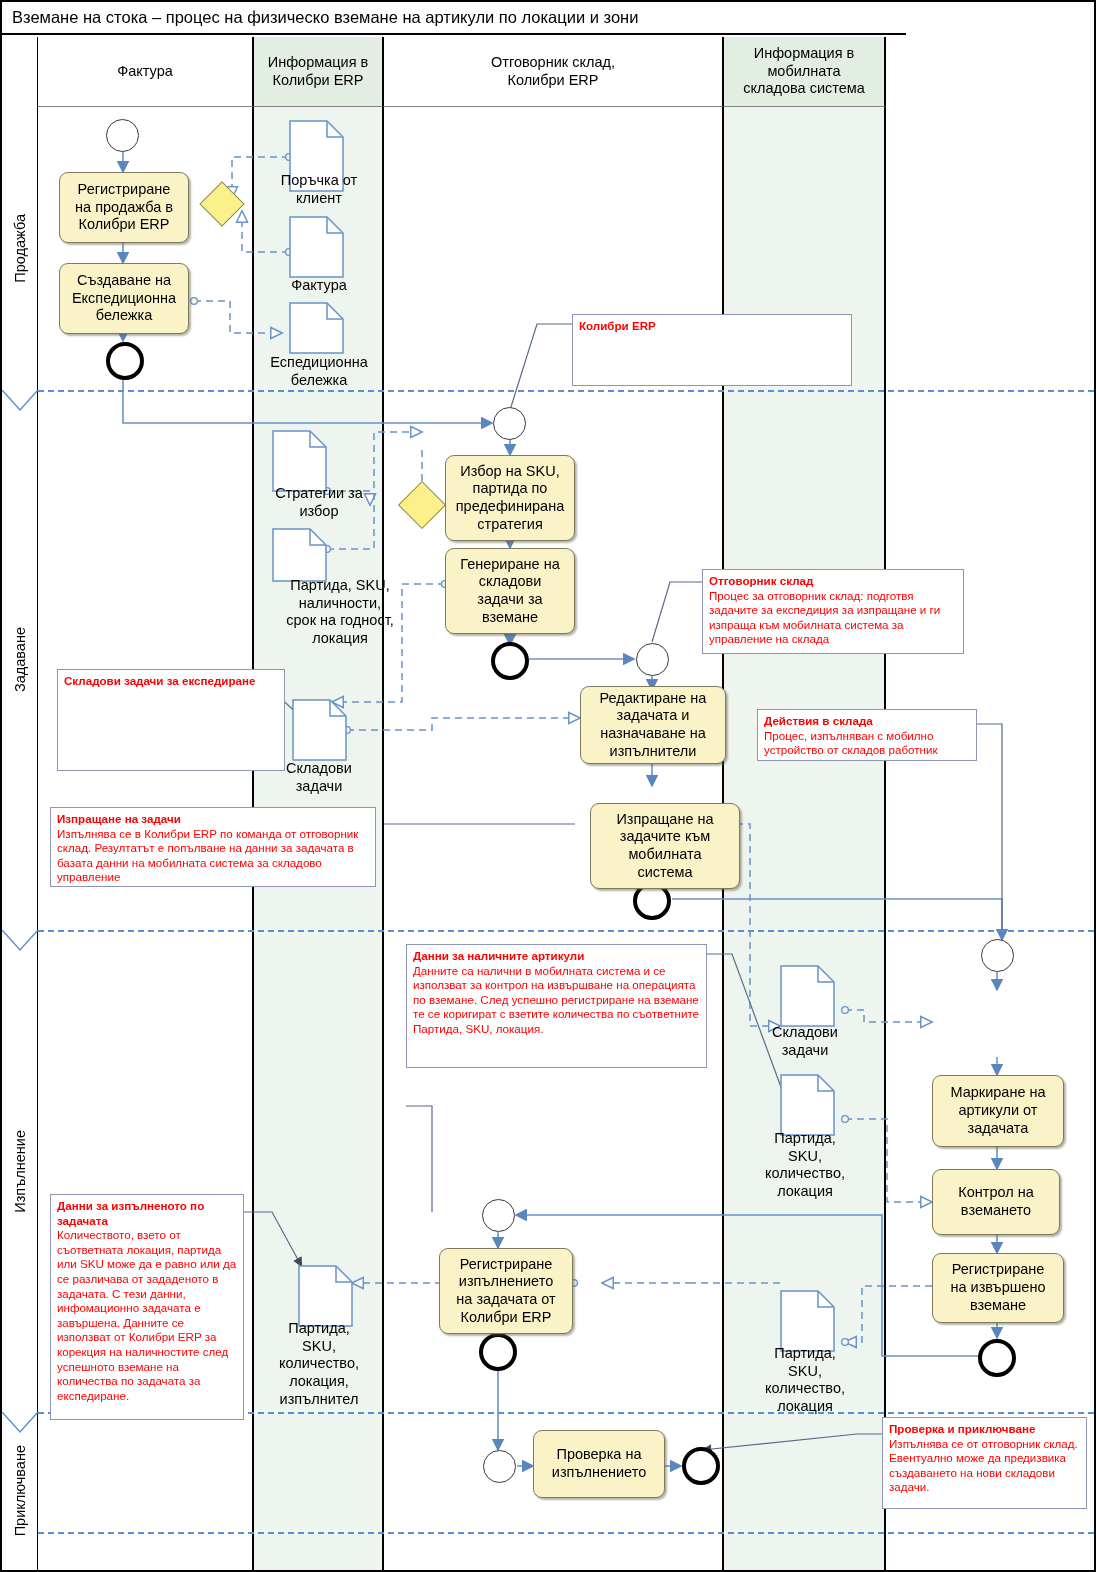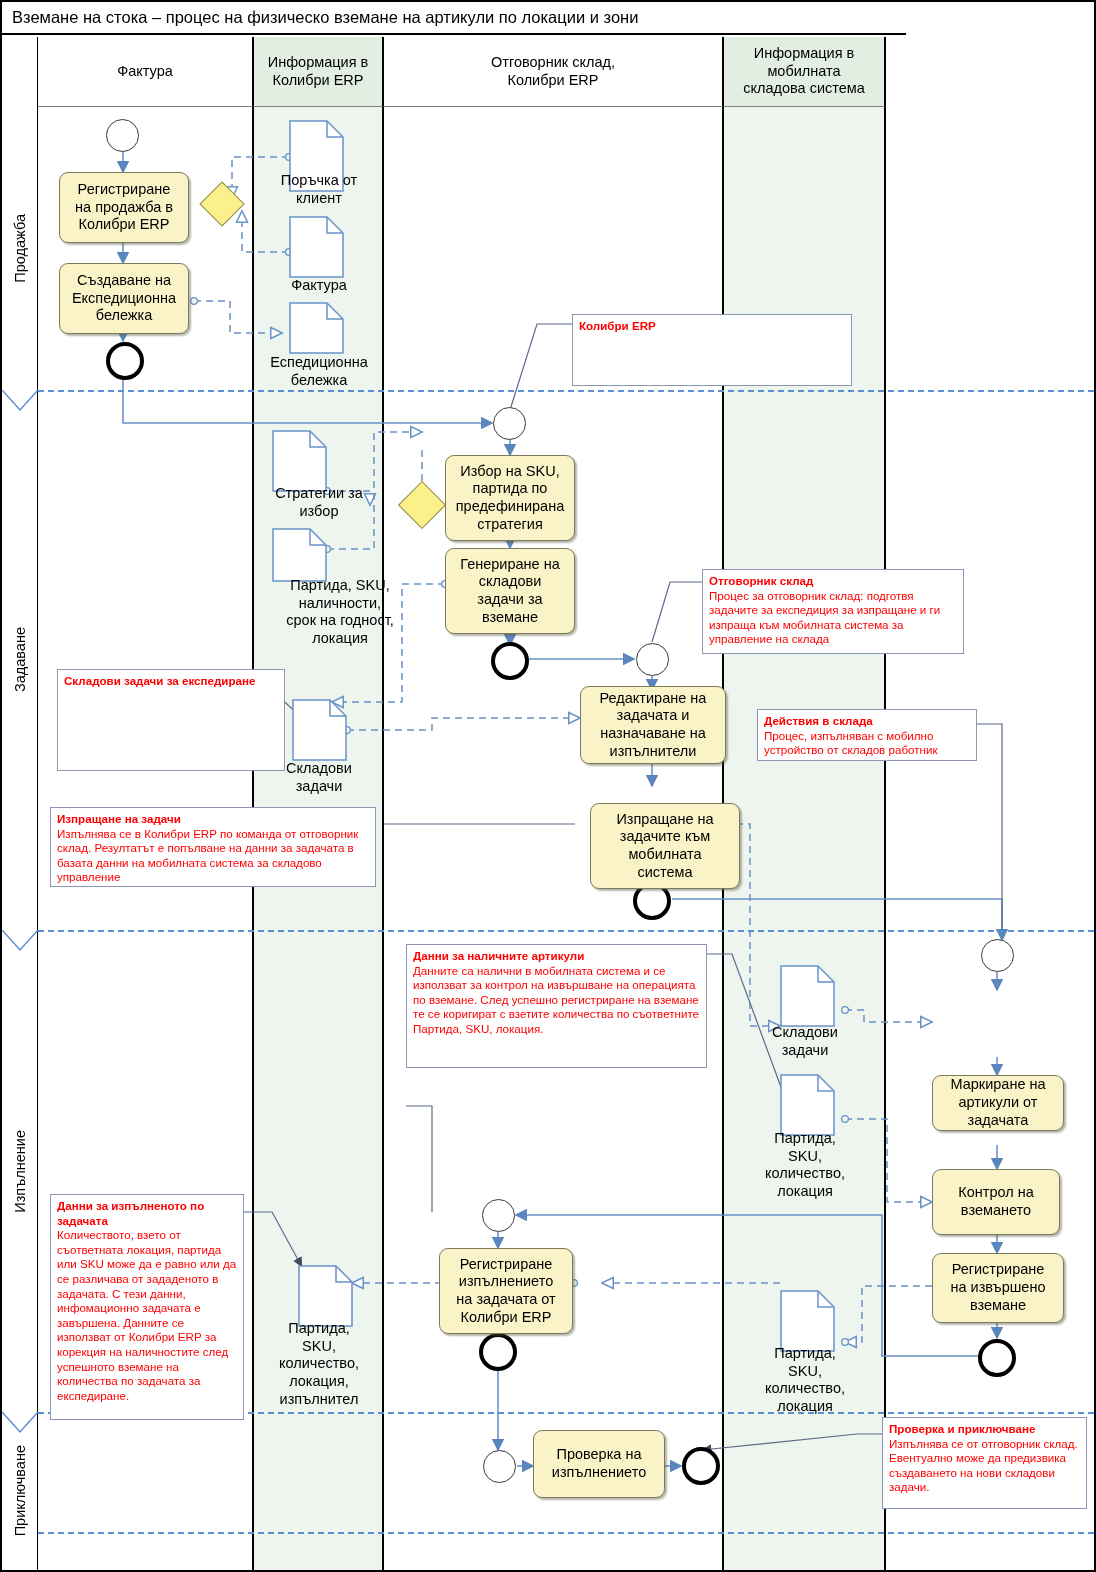--- a/index.html
+++ b/index.html
@@ -254,21 +254,21 @@
 задачата и
 назначаване на
 изпълнители</span>
     </div>
   <div class="task" style="left:588px;top:801px;width:150px;height:86px;">
     <span style="white-space:pre-line">Изпращане на
 задачите към
 мобилната
 система</span>
     </div>
-  <div class="task" style="left:930px;top:1073px;width:132px;height:56px;">
+  <div class="task" style="left:930px;top:1073px;width:132px;height:72px;">
     <span style="white-space:pre-line">Маркиране на
 артикули от
 задачата</span>
     </div>
   <div class="task" style="left:930px;top:1167px;width:128px;height:66px;">
     <span style="white-space:pre-line">Контрол на
 вземането</span>
     </div>
   <div class="task" style="left:930px;top:1251px;width:132px;height:70px;">
     <span style="white-space:pre-line">Регистриране

